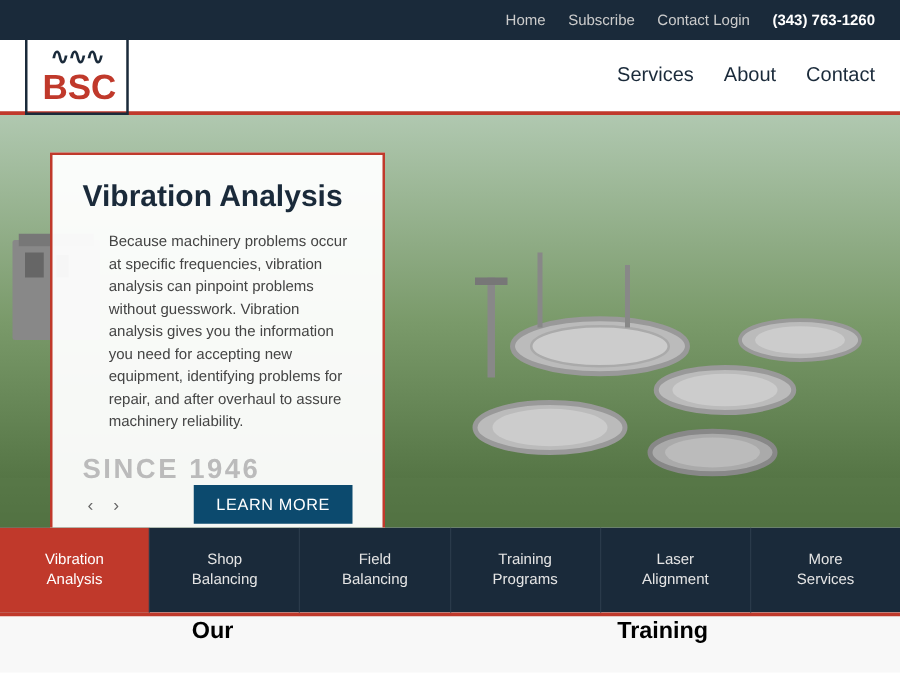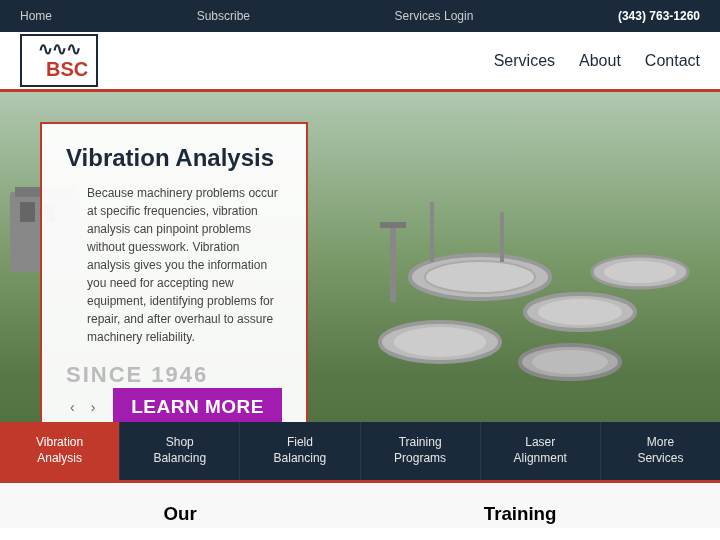--- a/index.html
+++ b/index.html
@@ -5,21 +5,21 @@
     * { margin: 0; padding: 0; box-sizing: border-box; }
     body { font-family: Arial, sans-serif; width: 720px; height: 540px; overflow: hidden; }
 
     
     .top-bar {
       background: #1a2a3a;
       color: #ccc;
       font-size: 12px;
       padding: 5px 20px;
       display: flex;
-      justify-content: space-between;
+      justify-content: flex-end;
       align-items: center;
       gap: 18px;
       height: 32px;
     }
     .top-bar a { color: #ccc; text-decoration: none; }
     .top-bar .phone { color: #fff; font-weight: bold; }
 
     
     .header {
       background: #fff;
@@ -37,24 +37,24 @@
       padding: 4px 8px;
     }
     .logo-wave {
       font-size: 18px;
       color: #1a2a3a;
       font-weight: bold;
       letter-spacing: -1px;
       line-height: 1;
     }
     .logo-bsc {
-      font-size: 20px;
+      font-size: 28px;
       font-weight: bold;
       color: #c0392b;
-      margin-left: 16px;
+      margin-left: 4px;
     }
     .main-nav {
       display: flex;
       gap: 24px;
       align-items: center;
     }
     .main-nav a {
       text-decoration: none;
       color: #1a2a3a;
       font-size: 16px;
@@ -122,36 +122,36 @@
     }
     .nav-arrow {
       cursor: pointer;
       font-size: 14px;
       color: #666;
       background: none;
       border: none;
       padding: 2px 4px;
     }
     .learn-more-btn {
-      background: #a21caf;
+      background: #0c4a6e;
       color: #fff;
       border: none;
       padding: 8px 18px;
-      font-size: 19px;
-      font-weight: bold;
+      font-size: 13px;
+      font-weight: normal;
       cursor: pointer;
       text-transform: uppercase;
       letter-spacing: 0.5px;
     }
 
     
     .services-bar {
       background: #1a2a3a;
       display: flex;
-      height: 58px;
+      height: 68px;
     }
     .service-tab {
       flex: 1;
       display: flex;
       align-items: center;
       justify-content: center;
       text-align: center;
       color: #e5e5e5;
       font-size: 12px;
       font-weight: 500;
@@ -162,34 +162,33 @@
     }
     .service-tab:last-child { border-right: none; }
     .service-tab.active {
       background: #c0392b;
       color: #fff;
     }
 
     
     .bottom-section {
       background: #f8f8f8;
-      padding: 20px;
       display: flex;
       justify-content: space-around;
       height: 48px;
       border-top: 3px solid #c0392b;
     }
   </style>
 </head>
 <body>
 
 <div class="top-bar">
   <a href="#">Home</a>
   <a href="#">Subscribe</a>
-  <a href="#">Services Login</a>
+  <a href="#">Contact Login</a>
   <span class="phone">(343) 763-1260</span>
 </div>
 
 <div class="header">
   <div class="logo">
     <div style="display:flex;flex-direction:column;align-items:center;">
       <div class="logo-wave">∿∿∿</div>
       <div class="logo-bsc">BSC</div>
     </div>
   </div>

